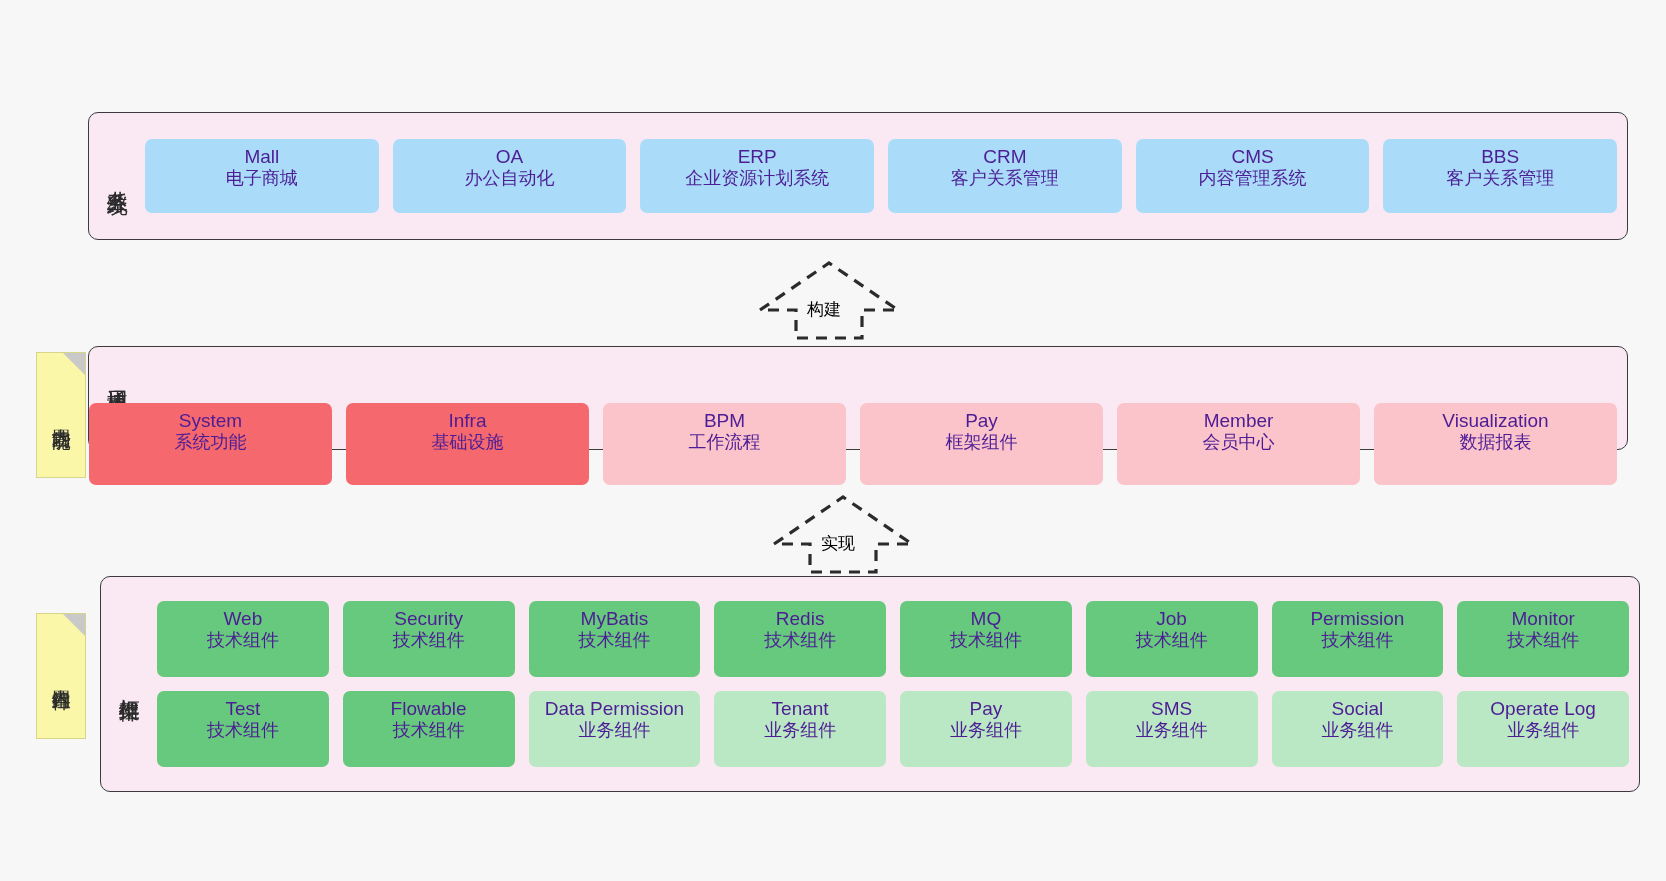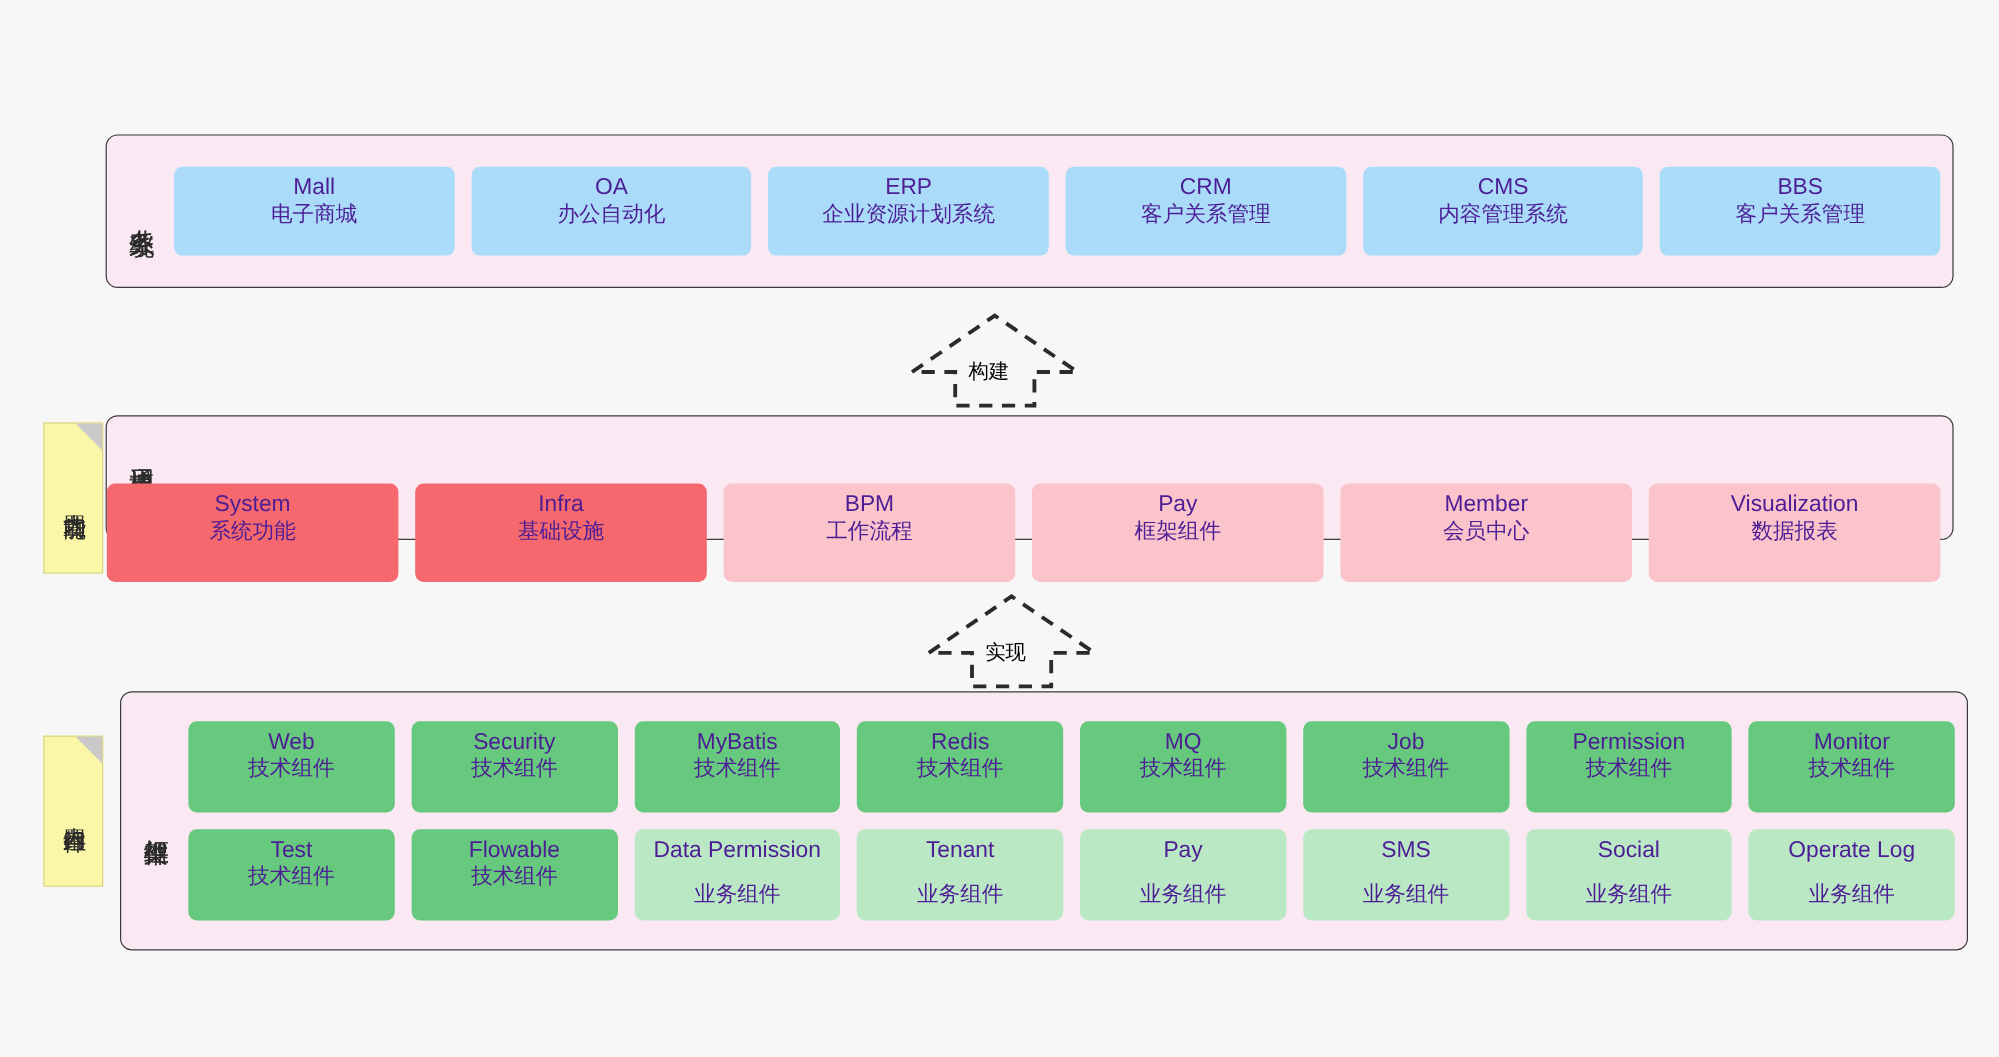--- a/index.html
+++ b/index.html
@@ -81,21 +81,21 @@
     box-sizing: border-box;
     padding: 6px 4px;
   }
   .card .t1 { font-size: 19px; }
   .card .t2 { font-size: 18px; }
 
   .card.blue   { background: #aadcfa; height: 74px; }
   .card.red    { background: #f4686e; height: 82px; }
   .card.pink   { background: #fbc3ca; height: 82px; }
   .card.green  { background: #66c97d; height: 76px; }
-  .card.lgreen { background: #bbe8c4; height: 76px; gap: 15px; }
+  .card.lgreen { background: #bbe8c4; height: 76px; }
 
   
   .note {
     position: absolute;
     background: #fbf7a8;
     border: 1px solid #d8d48a;
     box-sizing: border-box;
     display: flex;
     align-items: center;
     justify-content: center;

